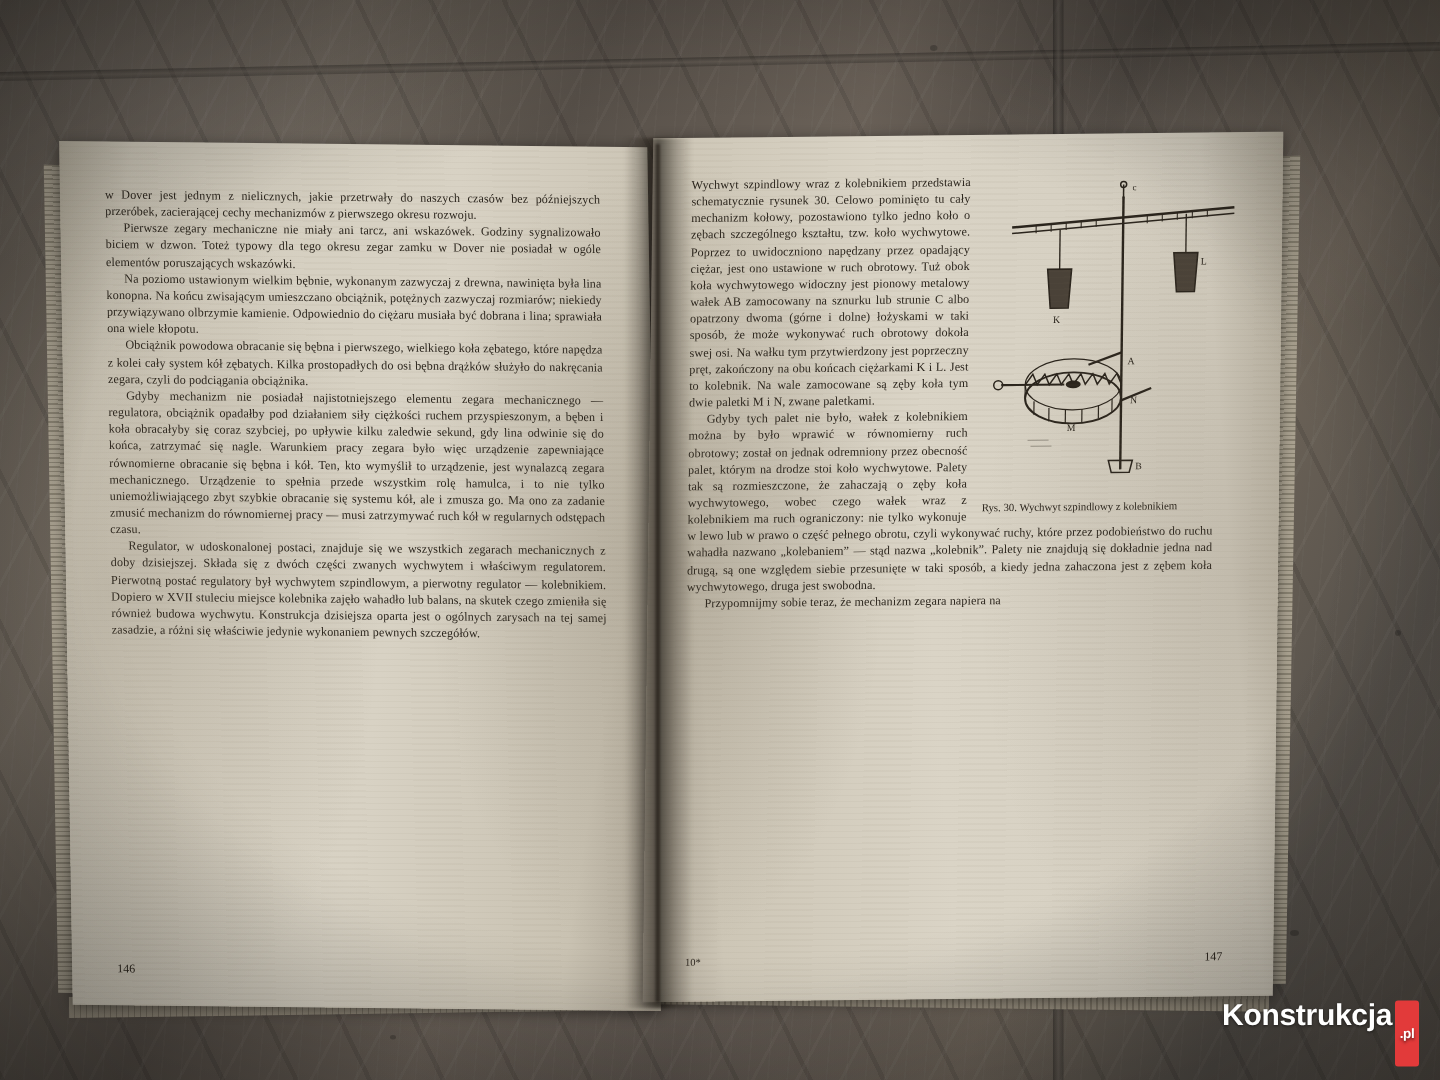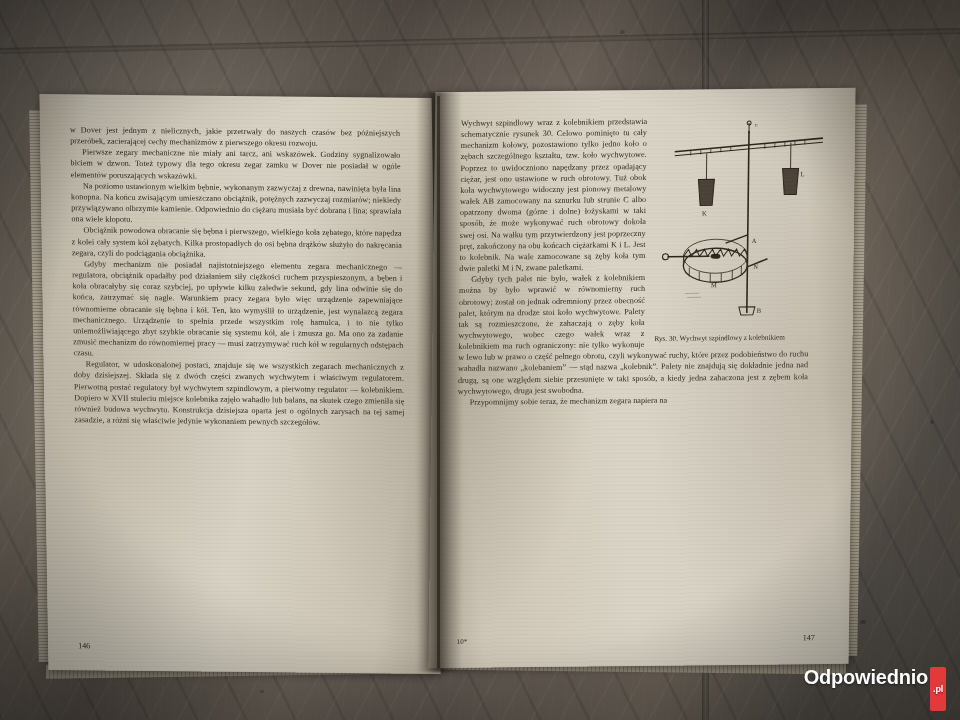--- a/index.html
+++ b/index.html
@@ -342,17 +342,17 @@
 
     <div class="spine"></div>
     <div class="spine-line"></div>
 
   </div>
 
   <div class="floor-dark-corner"></div>
   <div class="vignette"></div>
 
   <div class="watermark">
-    <span>Odpowiednio</span>
+    <span>Konstrukcja</span>
     <span class="wm-badge">.pl</span>
   </div>
 
 </div>
 
 </body></html>

